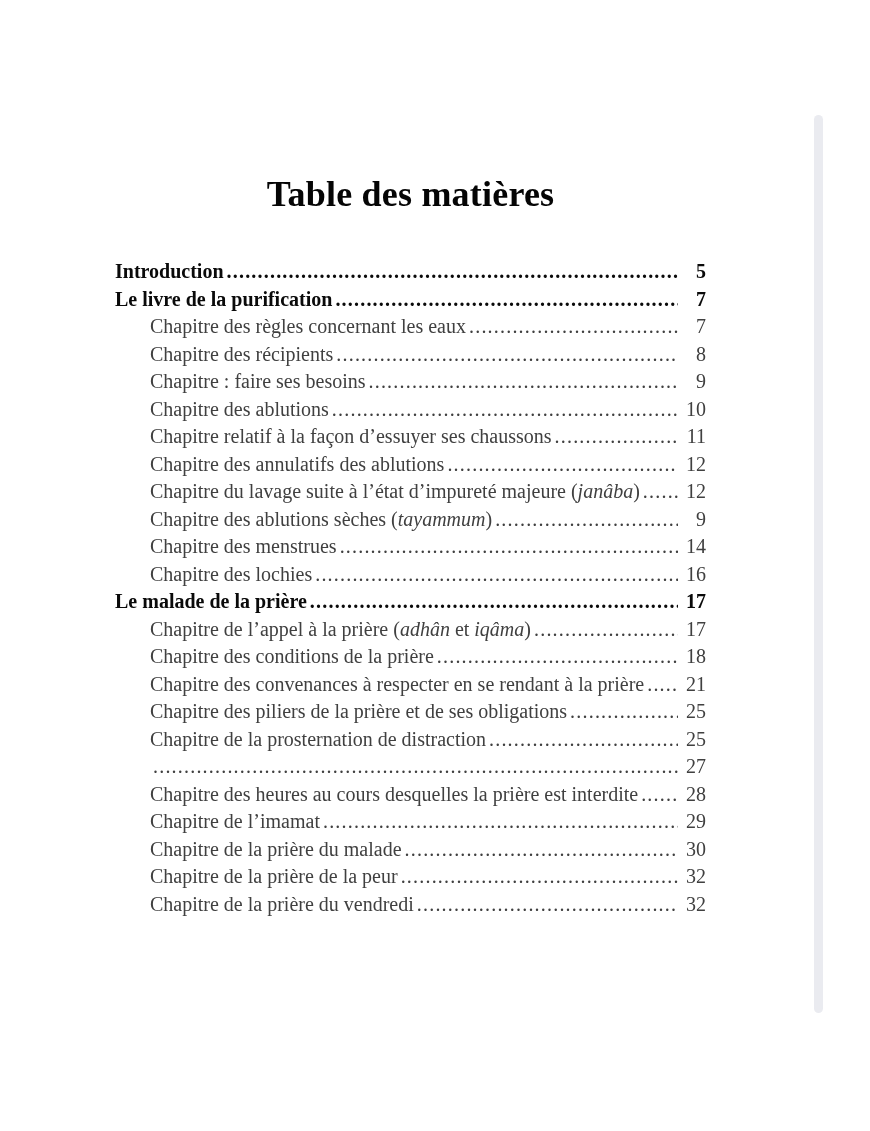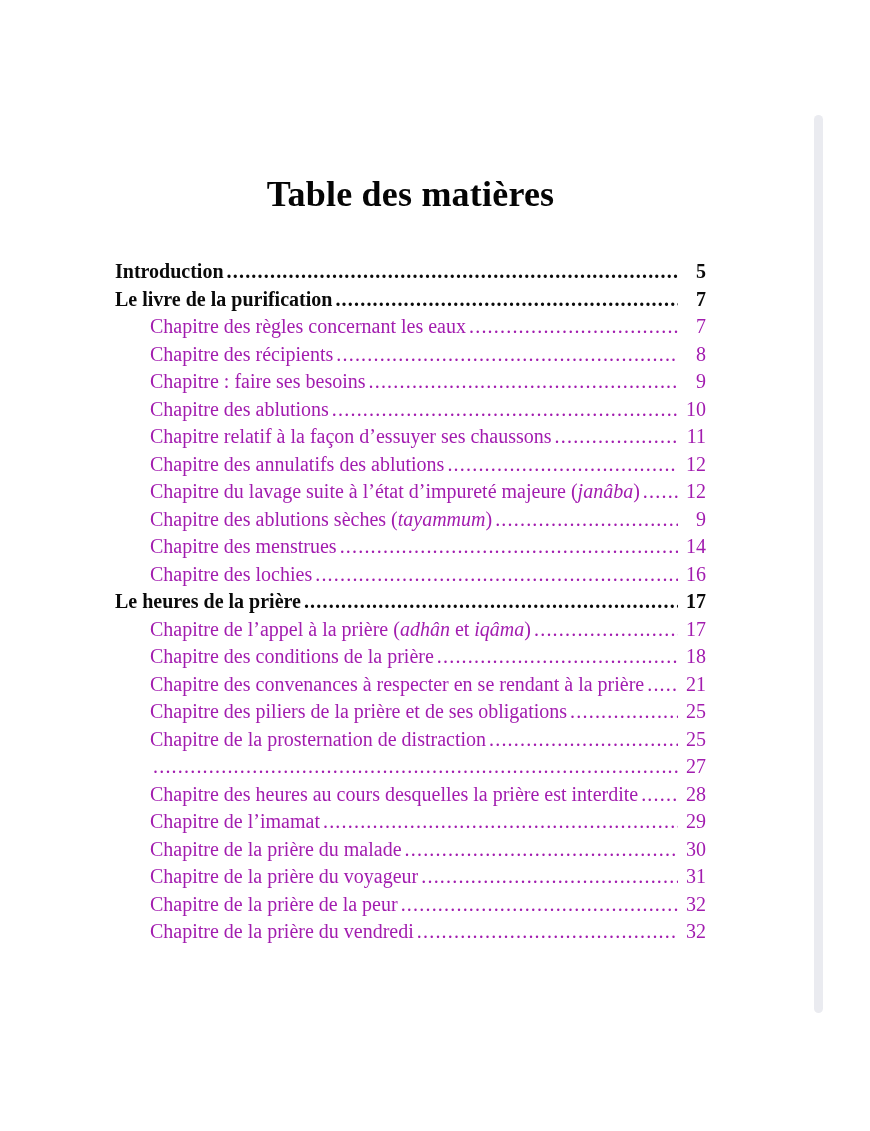--- a/index.html
+++ b/index.html
@@ -38,21 +38,21 @@
     position: absolute;
     top: 258px;
     left: 0;
     width: 100%;
   }
   .toc-row {
     display: flex;
     align-items: baseline;
     line-height: 27.5px;
     font-size: 20px;
-    color: #a21caf;
+    color: #404040;
   }
   .toc-row.bold {
     font-weight: 700;
     color: #0a0a0a;
   }
   .toc-row.indent {
     padding-left: 35px;
   }
   .toc-label {
     white-space: nowrap;
@@ -146,21 +146,21 @@
     <span class="toc-label">Chapitre des menstrues</span>
     <span class="dot-leader"></span>
     <span class="toc-page-num">14</span>
   </div>
         <div class="toc-row indent">
     <span class="toc-label">Chapitre des lochies</span>
     <span class="dot-leader"></span>
     <span class="toc-page-num">16</span>
   </div>
         <div class="toc-row bold">
-    <span class="toc-label">Le heures de la prière</span>
+    <span class="toc-label">Le malade de la prière</span>
     <span class="dot-leader"></span>
     <span class="toc-page-num">17</span>
   </div>
         <div class="toc-row indent">
     <span class="toc-label">Chapitre de l’appel à la prière (<i>adhân</i> et <i>iqâma</i>)</span>
     <span class="dot-leader"></span>
     <span class="toc-page-num">17</span>
   </div>
         <div class="toc-row indent">
     <span class="toc-label">Chapitre des conditions de la prière</span>
@@ -193,25 +193,20 @@
   </div>
         <div class="toc-row indent">
     <span class="toc-label">Chapitre de l’imamat</span>
     <span class="dot-leader"></span>
     <span class="toc-page-num">29</span>
   </div>
         <div class="toc-row indent">
     <span class="toc-label">Chapitre de la prière du malade</span>
     <span class="dot-leader"></span>
     <span class="toc-page-num">30</span>
-  </div>
-        <div class="toc-row indent">
-    <span class="toc-label">Chapitre de la prière du voyageur</span>
-    <span class="dot-leader"></span>
-    <span class="toc-page-num">31</span>
   </div>
         <div class="toc-row indent">
     <span class="toc-label">Chapitre de la prière de la peur</span>
     <span class="dot-leader"></span>
     <span class="toc-page-num">32</span>
   </div>
         <div class="toc-row indent">
     <span class="toc-label">Chapitre de la prière du vendredi</span>
     <span class="dot-leader"></span>
     <span class="toc-page-num">32</span>

